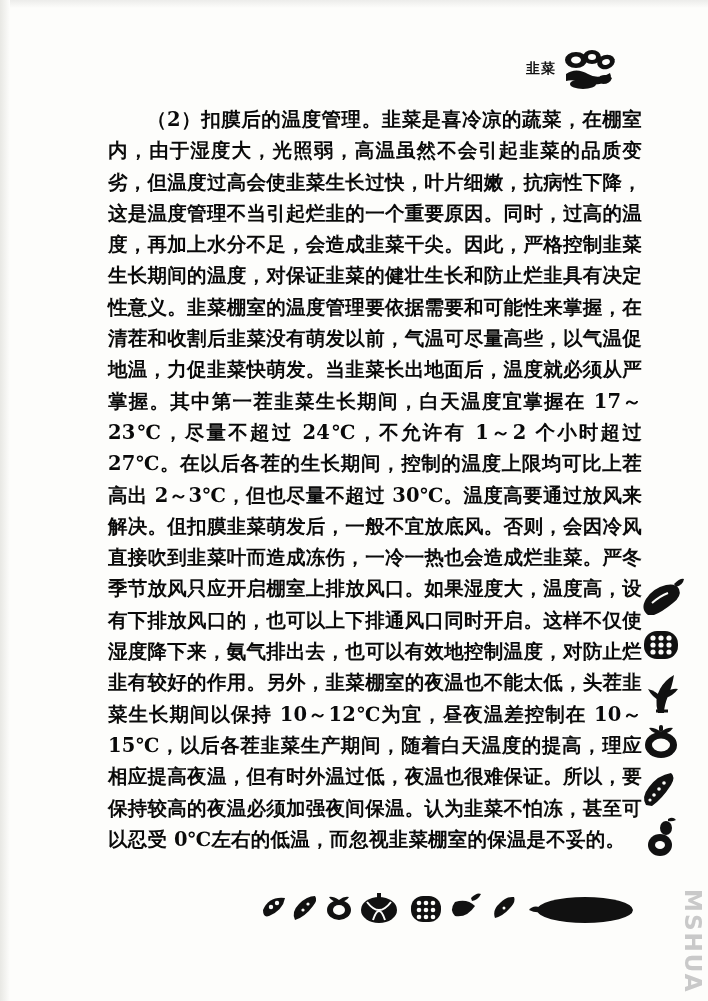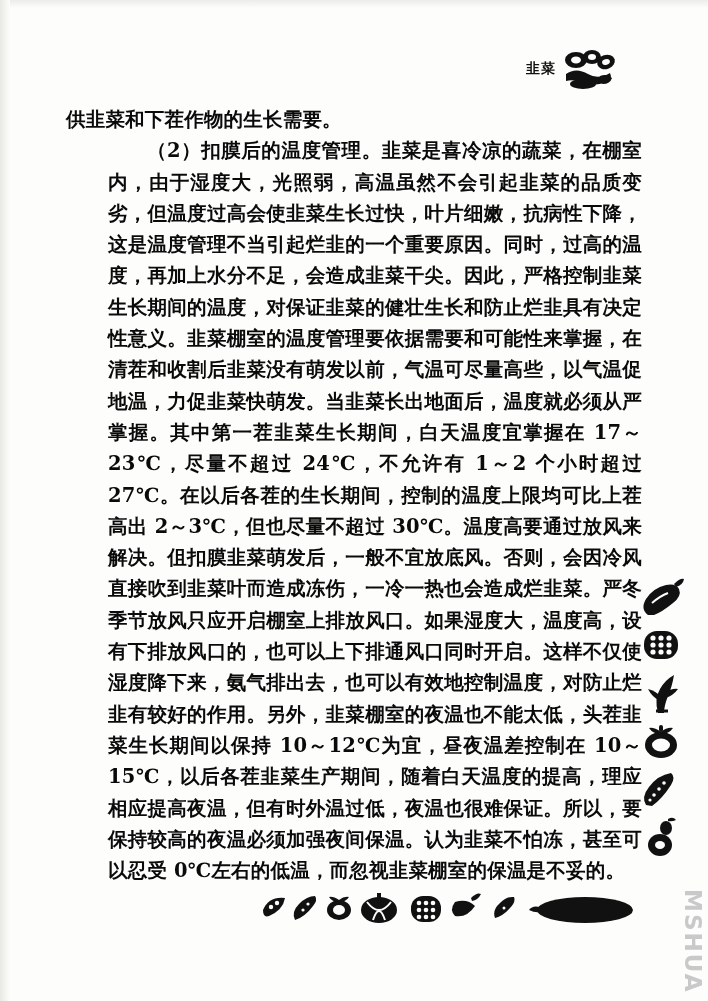--- a/index.html
+++ b/index.html
@@ -146,21 +146,20 @@
           <ellipse cx="50" cy="14" rx="4" ry="2.8" fill="#fdfdfb" transform="rotate(-18 50 14)"></ellipse>
           <path d="M10 26 q10 -7 22 0 q10 6 22 -1 q3 6 -4 9 q-12 5 -22 1 q-10 -4 -18 -2 z"></path>
           <ellipse cx="27" cy="36" rx="13" ry="5"></ellipse>
           <path d="M44 28 q7 -3 12 2 q-2 6 -9 6 q-5 -1 -3 -8 z"></path>
         </g>
       </svg>
     </div>
   </div>
 
   <div class="content">
-    <p class="para">供韭菜和下茬作物的生长需要。</p>
     <p class="para indent">（2）扣膜后的温度管理。韭菜是喜冷凉的蔬菜，在棚室内，由于湿度大，光照弱，高温虽然不会引起韭菜的品质变劣，但温度过高会使韭菜生长过快，叶片细嫩，抗病性下降，这是温度管理不当引起烂韭的一个重要原因。同时，过高的温度，再加上水分不足，会造成韭菜干尖。因此，严格控制韭菜生长期间的温度，对保证韭菜的健壮生长和防止烂韭具有决定性意义。韭菜棚室的温度管理要依据需要和可能性来掌握，在清茬和收割后韭菜没有萌发以前，气温可尽量高些，以气温促地温，力促韭菜快萌发。当韭菜长出地面后，温度就必须从严掌握。其中第一茬韭菜生长期间，白天温度宜掌握在 17～23℃，尽量不超过 24℃，不允许有 1～2 个小时超过 27℃。在以后各茬的生长期间，控制的温度上限均可比上茬高出 2～3℃，但也尽量不超过 30℃。温度高要通过放风来解决。伹扣膜韭菜萌发后，一般不宜放底风。否则，会因冷风直接吹到韭菜叶而造成冻伤，一冷一热也会造成烂韭菜。严冬季节放风只应开启棚室上排放风口。如果湿度大，温度高，设有下排放风口的，也可以上下排通风口同时开启。这样不仅使湿度降下来，氨气排出去，也可以有效地控制温度，对防止烂韭有较好的作用。另外，韭菜棚室的夜温也不能太低，头茬韭菜生长期间以保持 10～12℃为宜，昼夜温差控制在 10～15℃，以后各茬韭菜生产期间，随着白天温度的提高，理应相应提高夜温，但有时外温过低，夜温也很难保证。所以，要保持较高的夜温必须加强夜间保温。认为韭菜不怕冻，甚至可以忍受 0℃左右的低温，而忽视韭菜棚室的保温是不妥的。</p>
   </div>
 
   <div class="side-icons">
 
     <div class="side-icon" style="top:0px;">
       <svg viewBox="0 0 54 44" width="54" height="44" aria-hidden="true">
         <g fill="#111">
           <path d="M14 40 q-8 -6 -2 -16 q7 -11 20 -14 q10 -2 13 4 q3 7 -6 14 q-11 9 -19 12 z"></path>
           <path d="M40 9 q6 -6 10 -5 q-1 6 -8 8 z"></path>

